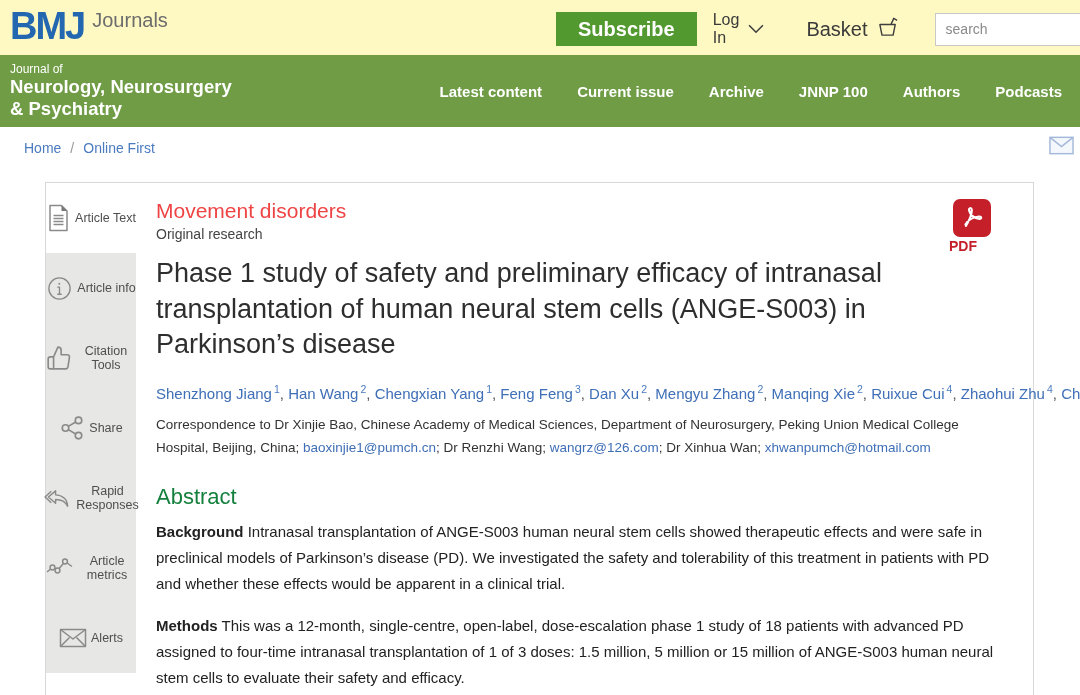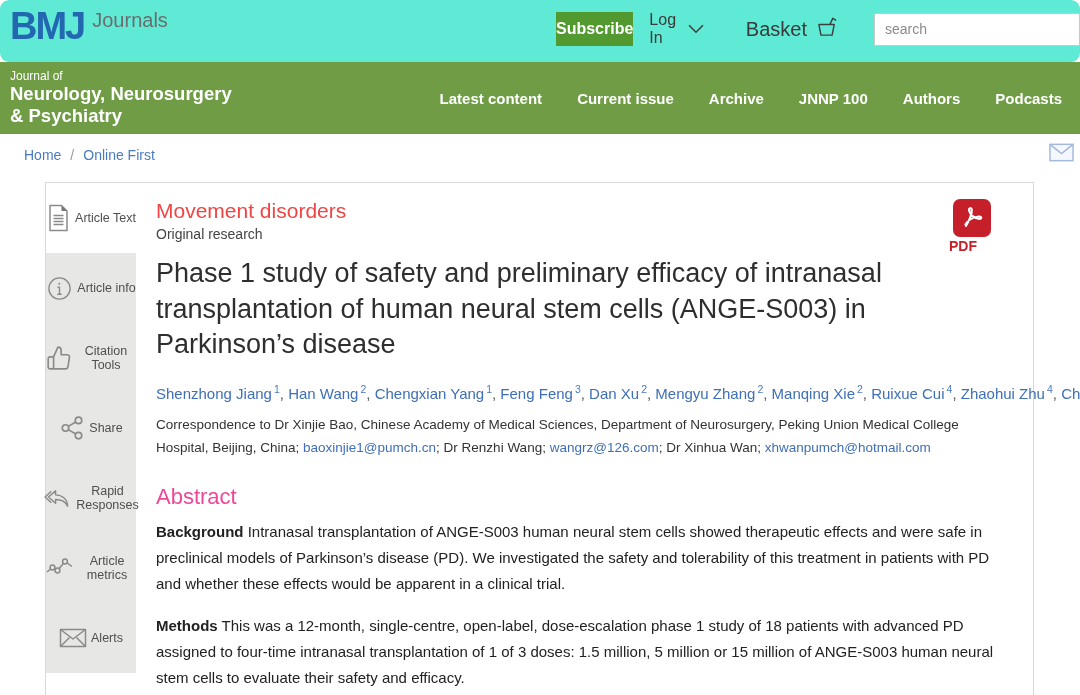--- a/index.html
+++ b/index.html
@@ -1,27 +1,27 @@
 <!DOCTYPE html>
 <html><head>
 <meta charset="utf-8">
 <style>
   * { box-sizing: border-box; margin: 0; padding: 0; }
   html, body { width: 1080px; height: 695px; overflow: hidden; background: #fff;
     font-family: "Liberation Sans", sans-serif; }
 
   
-  .top-header { position: relative; height: 62px; background: #5eead4; border-radius: 9px; }
+  .top-header { position: relative; height: 55px; background: #fef9c3; }
   .logo-area { position: absolute; left: 10px; top: 4px; display: flex; }
   .bmj-logo { font-size: 38px; font-weight: 800; color: #2367b1; letter-spacing: -2px;
     text-decoration: none; line-height: 1.2; }
   .logo-journals { font-size: 20px; color: #6c6c6c; margin: 5px 0 0 8px; }
   .header-actions { position: absolute; left: 556px; top: 11px; display: flex; align-items: center; }
-  .subscribe-btn { background: #52992f; color: #fff; font-weight: 700; font-size: 16px;
-    border: none; height: 34px; padding: 0 0; cursor: pointer; font-family: inherit; }
+  .subscribe-btn { background: #52992f; color: #fff; font-weight: 700; font-size: 20px;
+    border: none; height: 34px; padding: 0 22px; cursor: pointer; font-family: inherit; }
   .login { display: flex; align-items: center; gap: 9px; margin-left: 16px; font-size: 16px;
     color: #3a3a3a; cursor: pointer; }
   .basket { display: flex; align-items: center; gap: 8px; margin-left: 42px; font-size: 20px;
     color: #3a3a3a; cursor: pointer; }
   .search-box { display: flex; align-items: center; margin-left: 34px; }
   .search-input { width: 206px; height: 33px; border: 1px solid #c8c8c8; padding: 0 10px;
     font-size: 14px; color: #333; font-family: inherit; outline: none; }
   .search-input::placeholder { color: #8a8a8a; }
 
   
@@ -57,21 +57,21 @@
   .article-title { font-size: 27px; font-weight: 400; color: #2e2e2e; line-height: 1.32;
     max-width: 800px; margin-bottom: 17px; }
   .authors { font-size: 15px; line-height: 1.8; max-width: 800px; color: #555; }
   .author { white-space: nowrap; }
   .a-name { color: #3f6fb6; text-decoration: none; }
   .authors sup { color: #4a7bbf; font-size: 10.5px; margin-left: 2px; }
   .sep { color: #555; }
   .correspondence { font-size: 13.5px; color: #333; line-height: 1.7; max-width: 905px;
     margin: 7px 0 24px; }
   .c-link { color: #3f6fb6; text-decoration: none; }
-  .abstract-h { font-size: 22px; font-weight: 400; color: #ec4899; margin-bottom: 9px; }
+  .abstract-h { font-size: 22px; font-weight: 400; color: #15803d; margin-bottom: 9px; }
   .para { font-size: 15px; line-height: 1.75; color: #222; max-width: 848px;
     margin-bottom: 15px; }
   .p-label { font-weight: 700; }
 
   .pdf-box { position: absolute; right: 38px; top: 16px; width: 46px; 
     cursor: pointer; }
   .pdf-sq { width: 38px; height: 38px; background: #c5202a; border-radius: 7px;
     margin: 0 auto; display: flex; align-items: center; justify-content: center; }
   .pdf-label { color: #c5202a; font-size: 14px; font-weight: 700; margin-top: 1px; }
 </style>

